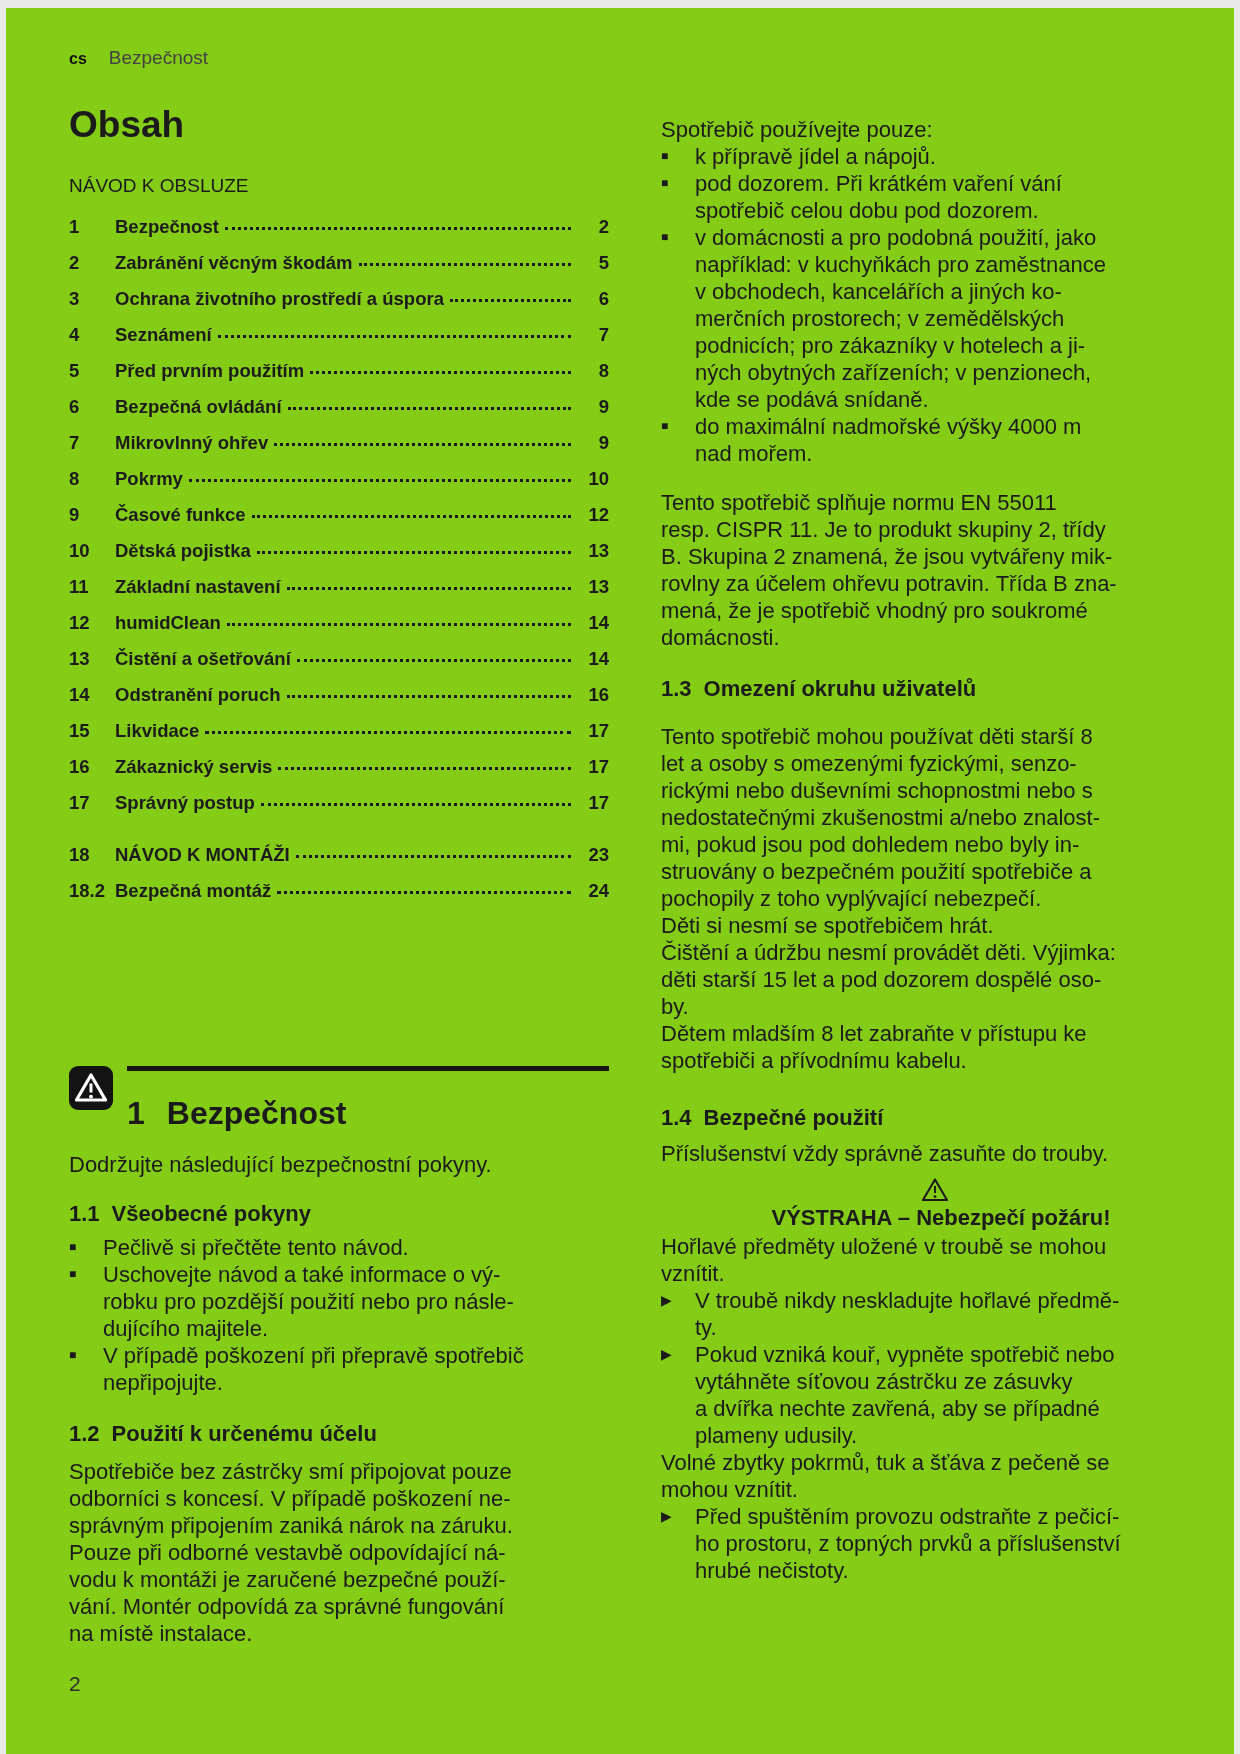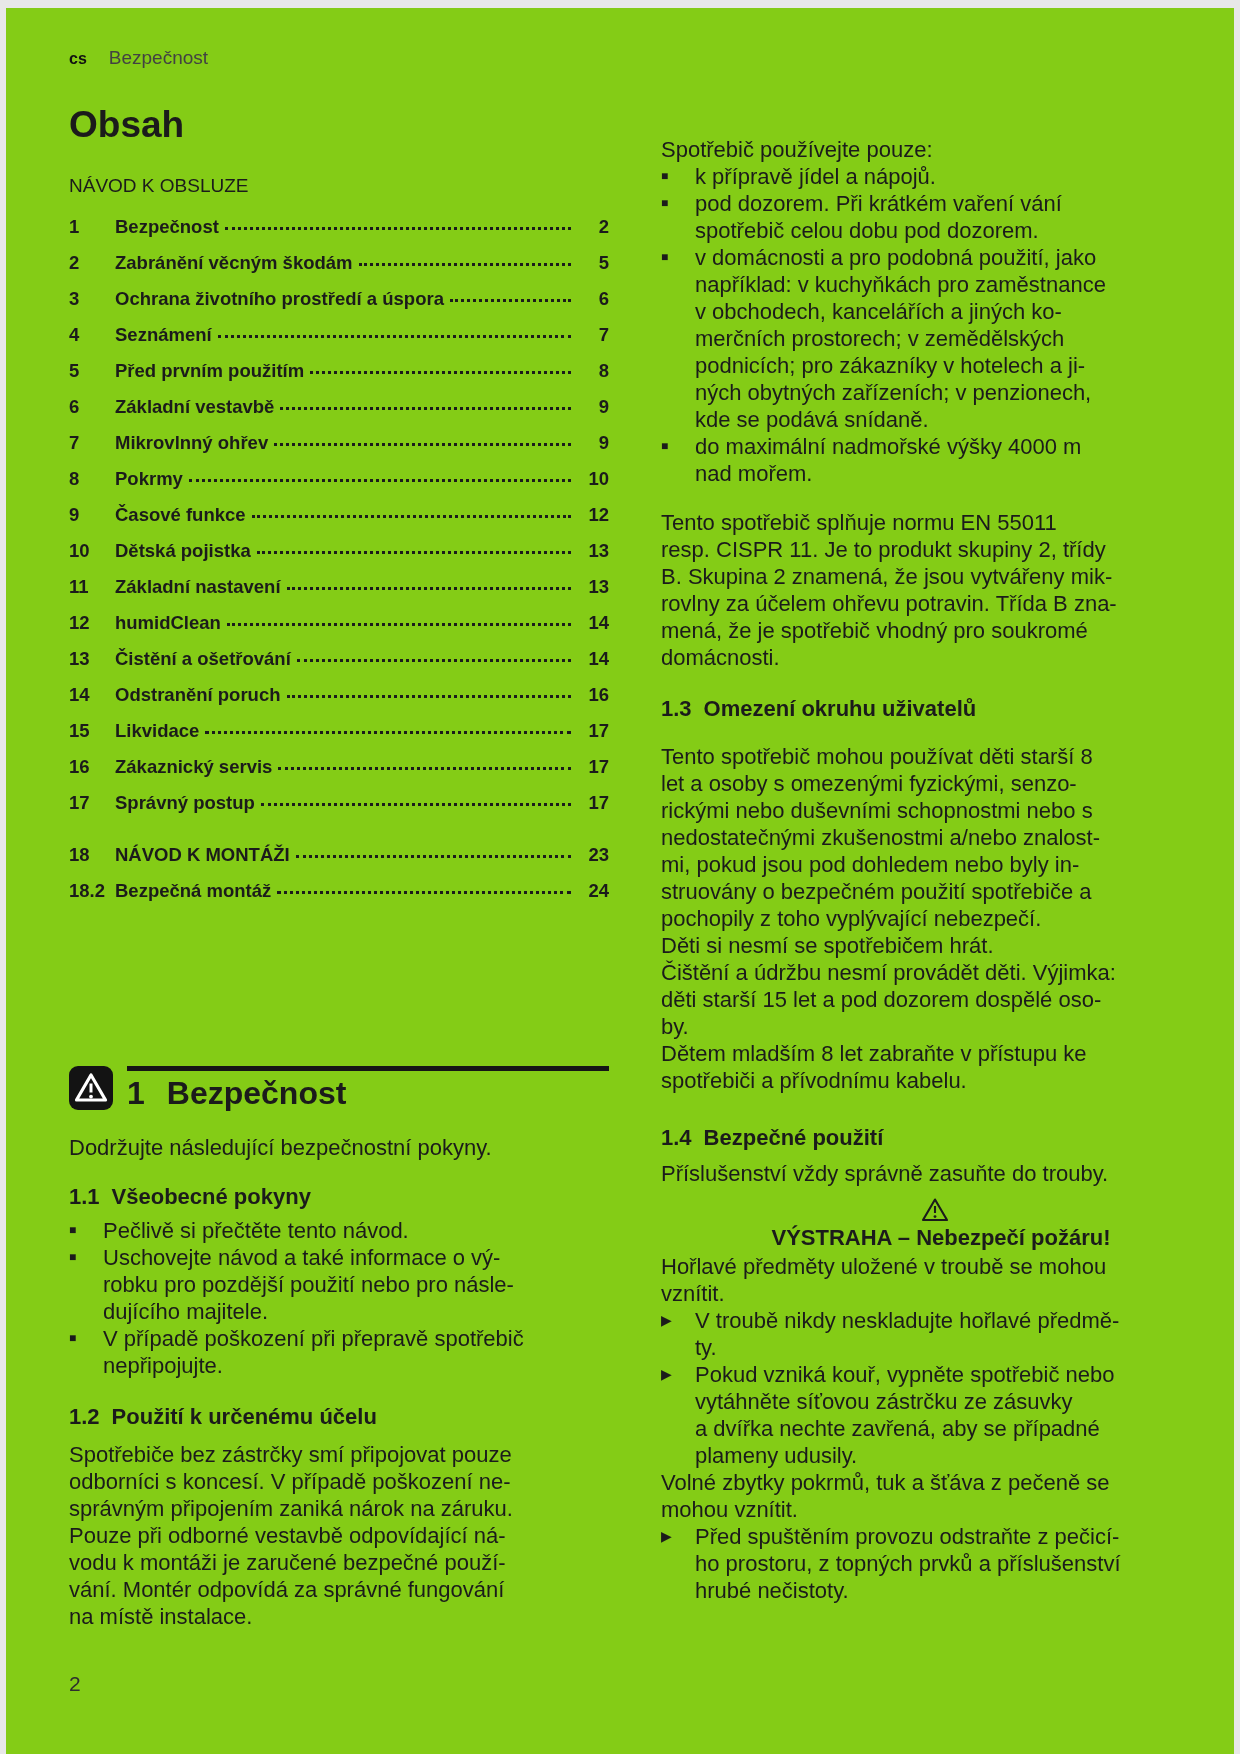--- a/index.html
+++ b/index.html
@@ -9,39 +9,39 @@
     font-family:"Liberation Sans","DejaVu Sans",sans-serif;
     color:#1b1b1b;
   }
   
   .runhead { position:absolute; left:63px; top:38px; line-height:24px; }
   .runhead .lang { font-weight:bold; font-size:16px; color:#111; margin-right:22px; }
   .runhead .rh-title { font-size:19px; color:#424242; }
 
   
   .col-left  { position:absolute; left:63px;  top:96px;  width:540px; }
-  .col-right { position:absolute; left:655px; top:128px; width:560px; }
+  .col-right { position:absolute; left:655px; top:108px; width:560px; }
 
   .h1 { font-size:37px; font-weight:bold; line-height:42px; margin:0; }
   .toc-sub { font-size:19px; font-weight:normal; line-height:24px; margin-top:28px; }
 
   .toc-list { margin-top:4px; }
   .toc-row { display:flex; align-items:flex-end; height:36px; }
   .toc-num   { font-size:18.5px; font-weight:bold; line-height:22px; min-width:46px; flex:none; }
   .toc-label { font-size:18.5px; font-weight:bold; line-height:22px; white-space:nowrap; flex:none; }
   .toc-dots  { flex:1 1 auto; height:0; border-bottom:3px dotted #1b1b1b; margin:0 4px 8px 6px; }
   .toc-page  { font-size:18.5px; font-weight:bold; line-height:22px; min-width:34px; text-align:right; flex:none; }
   .toc-gap { height:16px; }
 
   
   .sec-head { display:flex; margin-top:164px; }
   .sec-icon { flex:none; margin-right:14px; }
   .sec-head-right { flex:1; }
   .sec-rule { height:5px; background:#151515; }
-  .sec-title { font-size:32px; font-weight:bold; line-height:36px; padding-top:4px; }
+  .sec-title { font-size:32px; font-weight:bold; line-height:36px; padding-top:24px; }
   .sec-title .sec-no { margin-right:22px; }
 
   .body-p { font-size:22px; line-height:27px; white-space:pre-line; margin:0; }
   .h3 { font-size:22px; font-weight:bold; line-height:28px; }
   .h3 .h3-no { margin-right:12px;text-align:center; }
 
   .mt6{margin-top:6px;} .mt8{margin-top:8px;} .mt10{margin-top:10px;}
   .mt20{margin-top:20px;} .mt22{margin-top:22px;} .mt24{margin-top:24px;}
   .mt30{margin-top:30px;}
 
@@ -95,21 +95,21 @@
           <span class="toc-page">7</span>
         </div>
       <div class="toc-row">
           <span class="toc-num">5</span>
           <span class="toc-label">Před prvním použitím</span>
           <span class="toc-dots"></span>
           <span class="toc-page">8</span>
         </div>
       <div class="toc-row">
           <span class="toc-num">6</span>
-          <span class="toc-label">Základní vestavbě</span>
+          <span class="toc-label">Bezpečná ovládání</span>
           <span class="toc-dots"></span>
           <span class="toc-page">9</span>
         </div>
       <div class="toc-row">
           <span class="toc-num">7</span>
           <span class="toc-label">Mikrovlnný ohřev</span>
           <span class="toc-dots"></span>
           <span class="toc-page">9</span>
         </div>
       <div class="toc-row">

